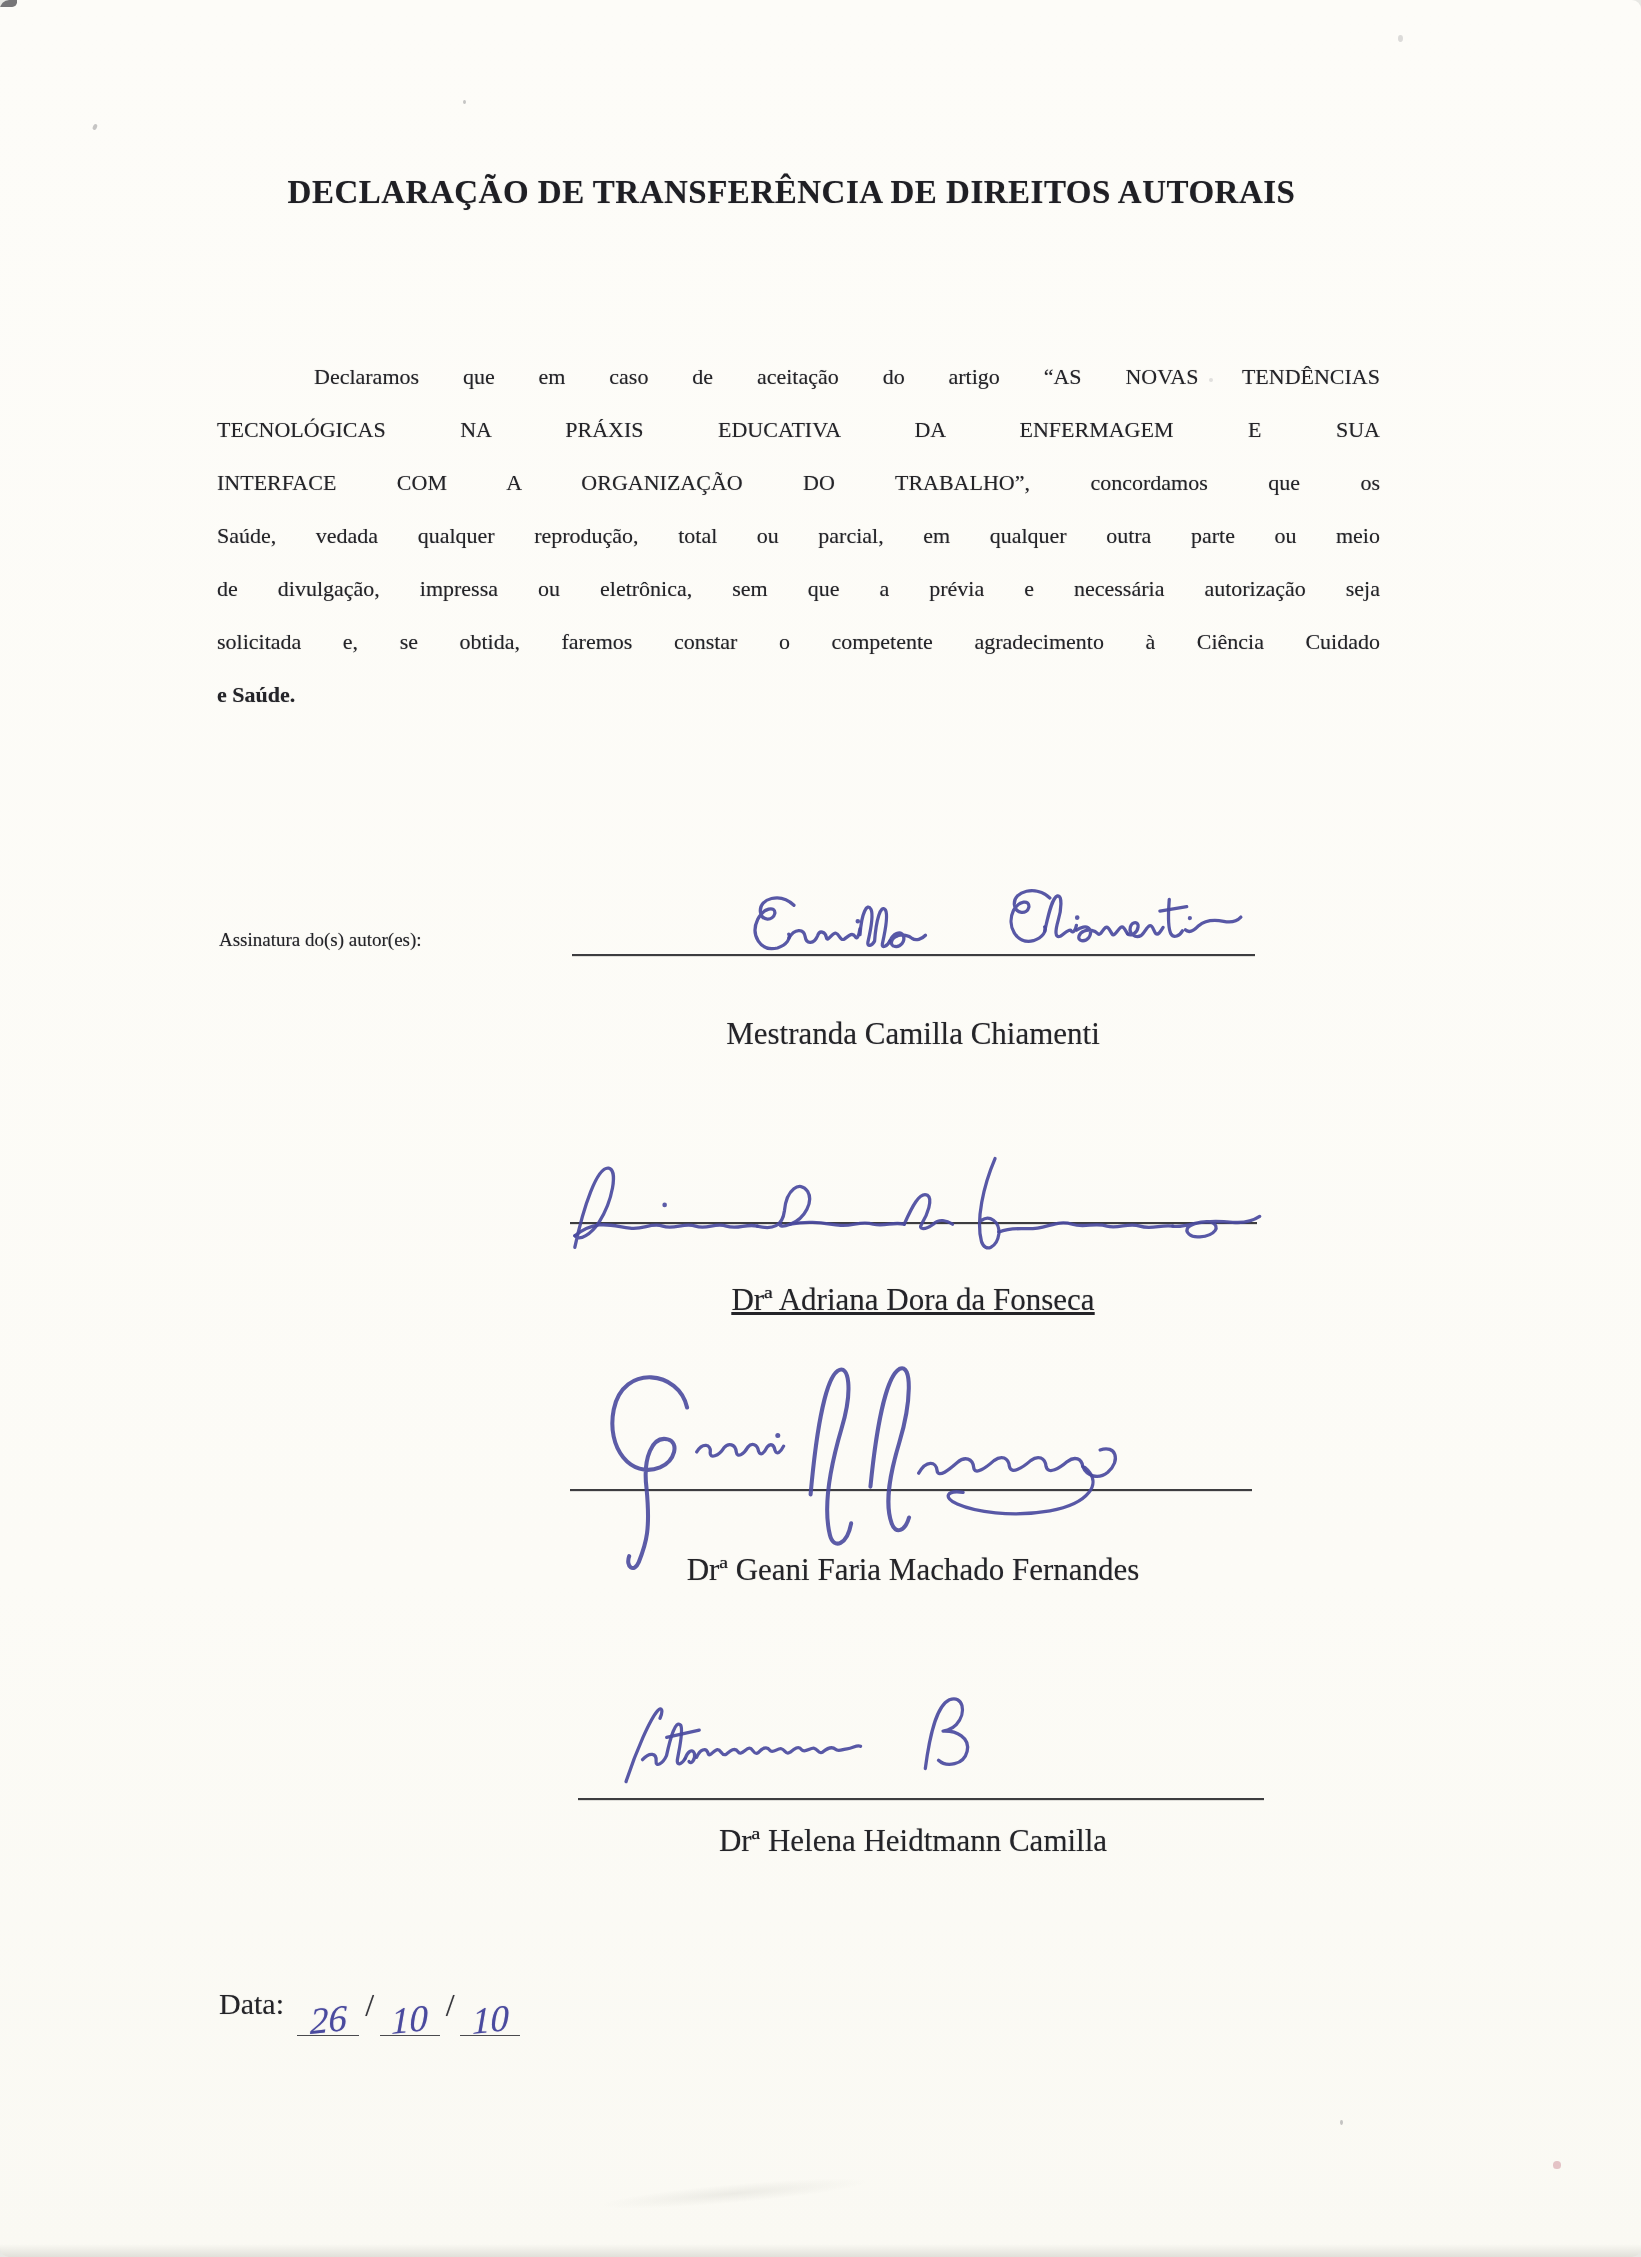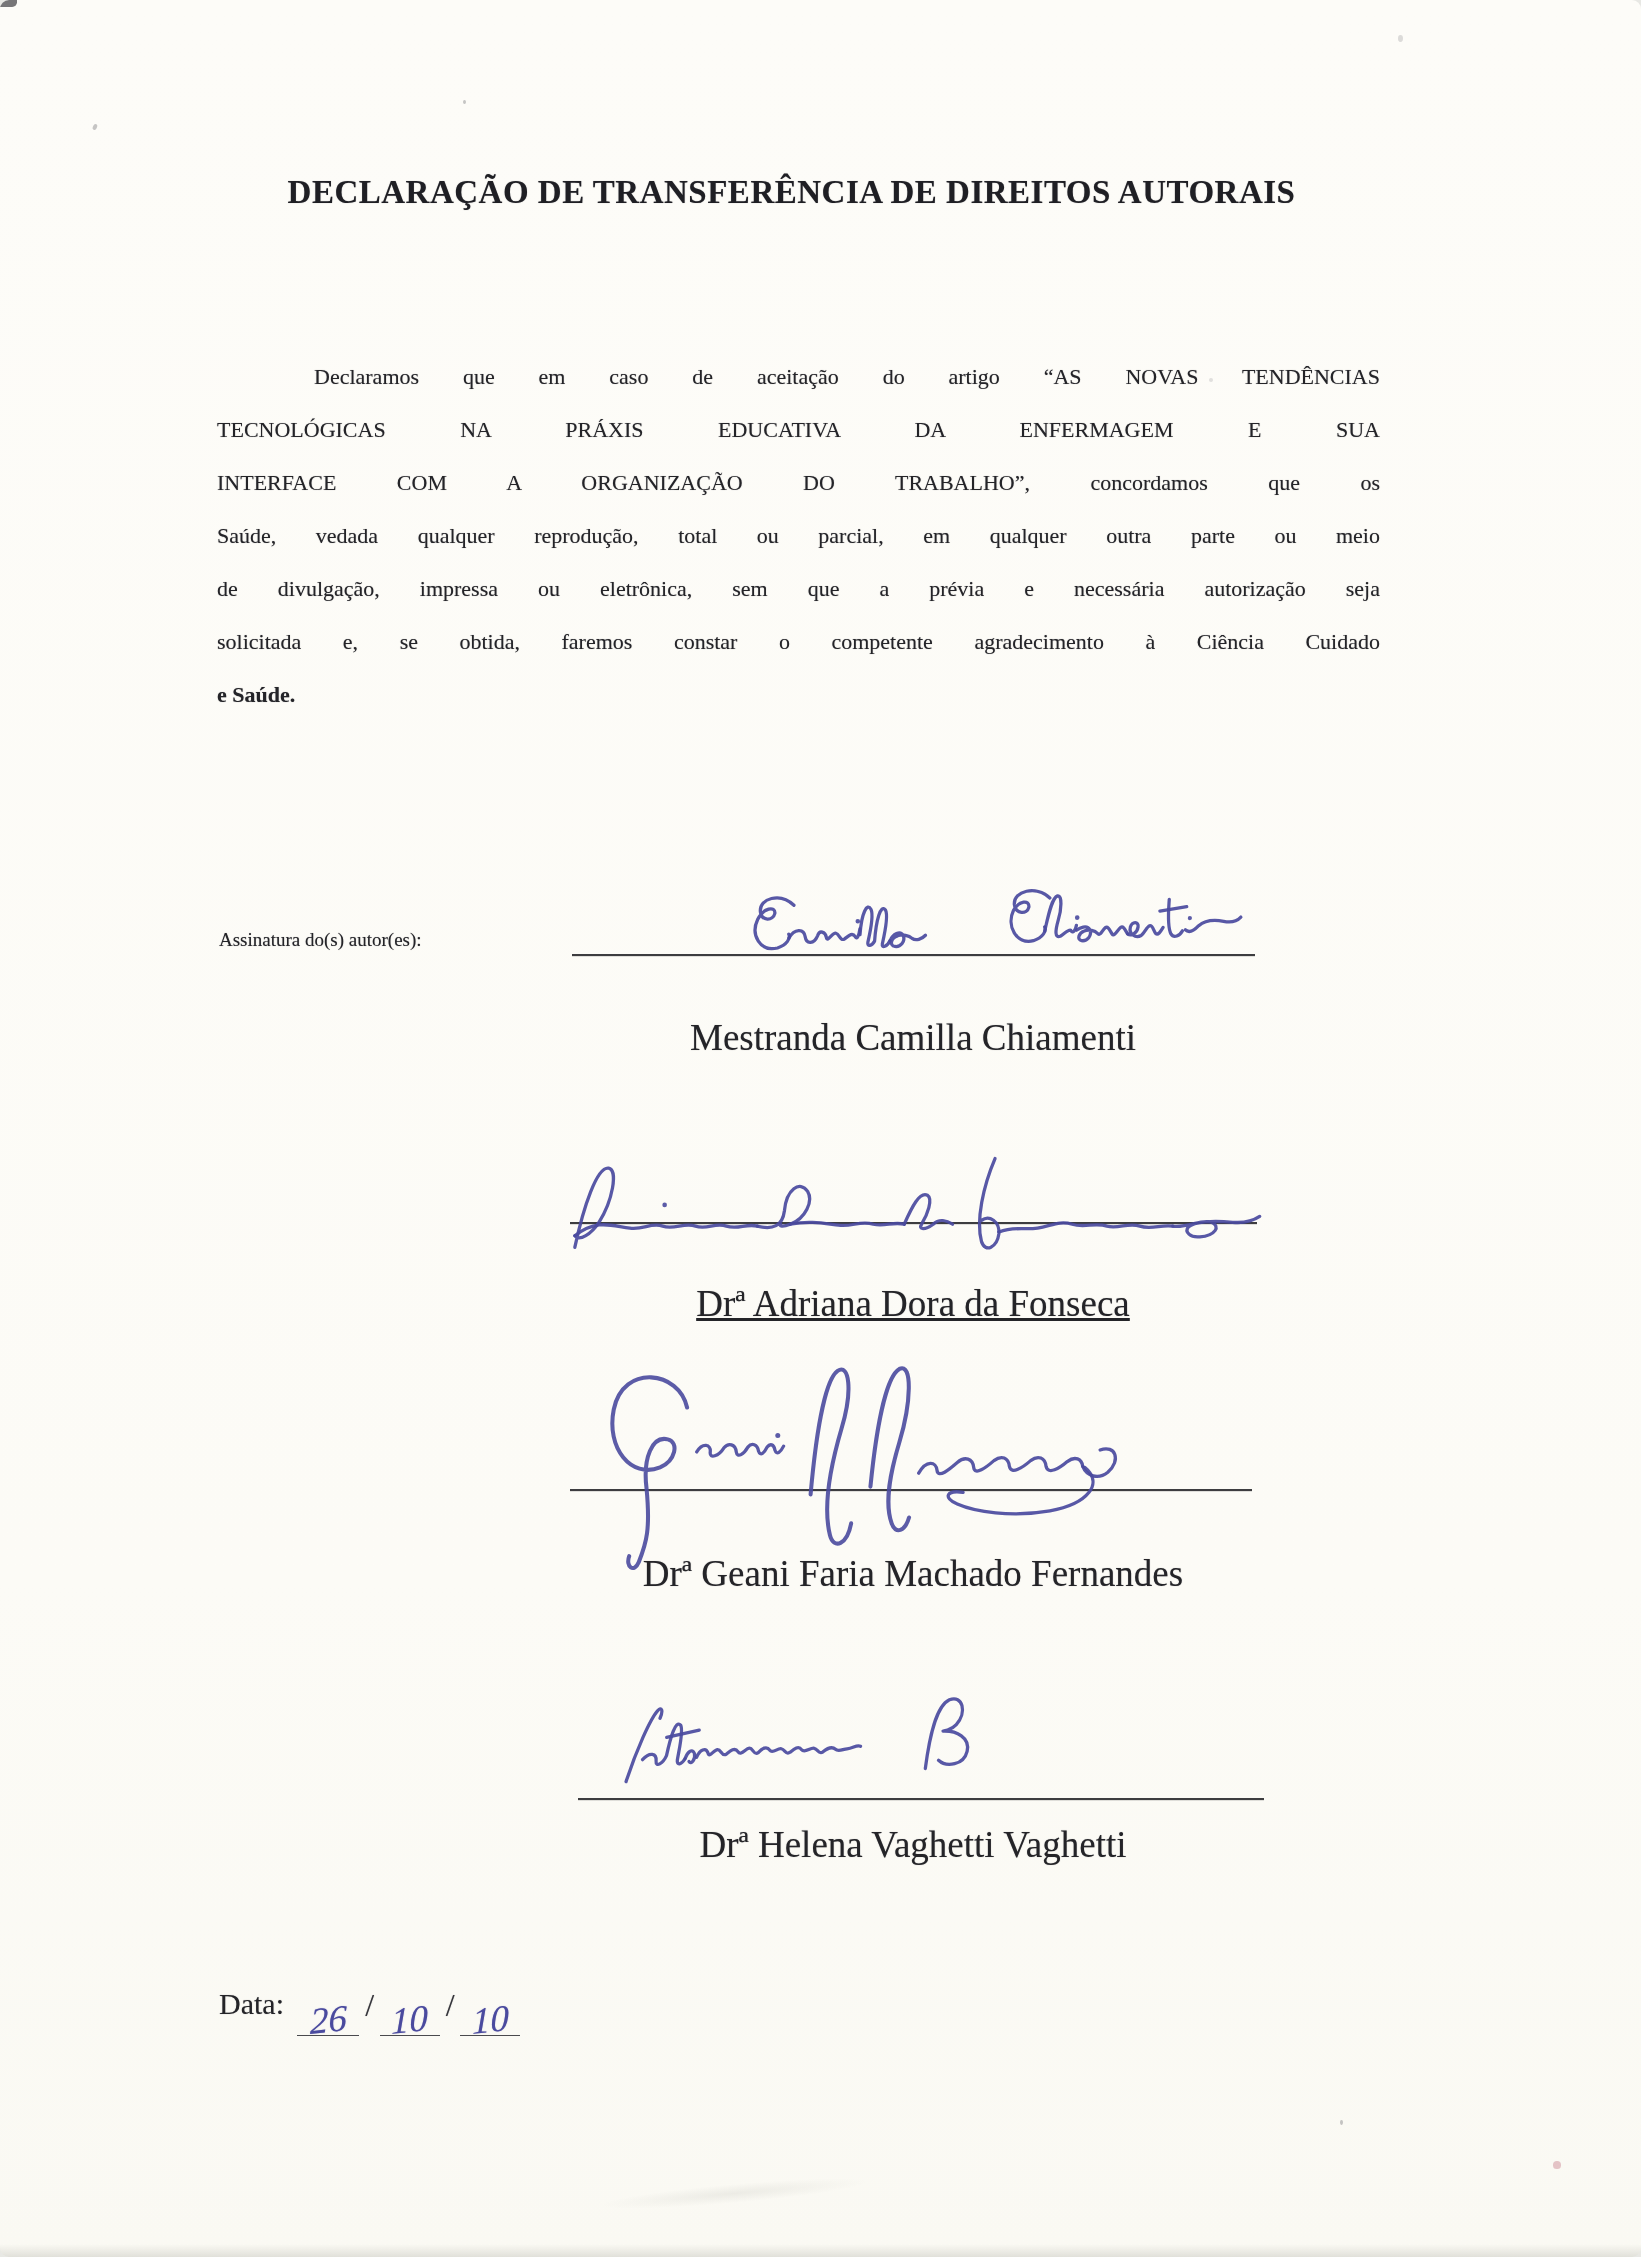--- a/index.html
+++ b/index.html
@@ -46,21 +46,21 @@
     position:absolute;height:1.9px;background:#3d3d40;
     box-shadow:0 1px 0 rgba(60,60,60,.15);
   }
   #rule-1{top:954px;left:572px;width:683px;}
   #rule-2{top:1222px;left:570px;width:687px;}
   #rule-3{top:1489px;left:570px;width:682px;}
   #rule-4{top:1798px;left:578px;width:686px;}
 
   .signer-name{
     position:absolute;left:546px;width:734px;
-    text-align:center;font-size:37px;color:#242428;
+    text-align:center;font-size:31px;color:#242428;
   }
   #name-1{top:1016px;}
   #name-2{top:1282px;text-decoration:underline;}
   #name-3{top:1552px;}
   #name-4{top:1823px;}
 
   .sig-svg{position:absolute;overflow:visible;}
   #sig-1{left:705px;top:884px;width:555px;height:77px;transform:rotate(-1.2deg);}
   #sig-2{left:541px;top:1145px;width:739px;height:114px;}
   #sig-3{left:579px;top:1359px;width:579px;height:237px;}
@@ -184,21 +184,21 @@
   <div id="name-3" class="signer-name print">Drª Geani Faria Machado Fernandes</div>
 
   <svg id="sig-4" class="sig-svg" viewBox="0 0 445 100">
     <path class="pen" d="M22,88 C34,56 50,24 58,16 C62,12 64,16 60,24"></path>
     <path class="pen" d="M40,66 C48,58 55,60 54,68 C53,75 61,71 65,63 C70,44 76,26 81,32 C84,38 78,58 76,68 C75,74 80,73 84,67"></path>
     <path class="pen" d="M84,67 C87,60 92,56 94,62 C95,68 90,74 88,70"></path>
     <path class="pen" d="M66,44 L100,38"></path>
     <path class="pen" d="M96,66 C100,58 106,56 108,62 C109,68 114,59 118,59 C122,59 122,67 127,64 C131,61 136,57 139,62 C142,67 147,59 151,59 C155,59 155,67 160,64 C164,60 169,57 172,62 C175,66 180,60 184,61 C188,62 188,68 193,65 C197,62 202,58 205,63 C208,67 214,61 218,62 C222,63 222,69 227,66 C231,63 236,60 240,64 C243,67 248,64 252,64 C258,64 262,60 266,62"></path>
     <path class="pen" d="M332,88 C338,54 346,24 360,18 C374,13 378,32 366,44 C360,50 352,50 352,50 C366,50 380,58 376,72 C372,86 354,88 346,80"></path>
   </svg>
-  <div id="name-4" class="signer-name print">Drª Helena Vaghetti Vaghetti</div>
+  <div id="name-4" class="signer-name print">Drª Helena Heidtmann Camilla</div>
 
   <div class="date-row">
     <span class="date-label print">Data:</span>
     <span class="date-cell c1">
       <span class="date-digit">26</span>
     </span>
     <span class="date-slash print">/</span>
     <span class="date-cell c2">
       <span class="date-digit">10</span>
     </span>

